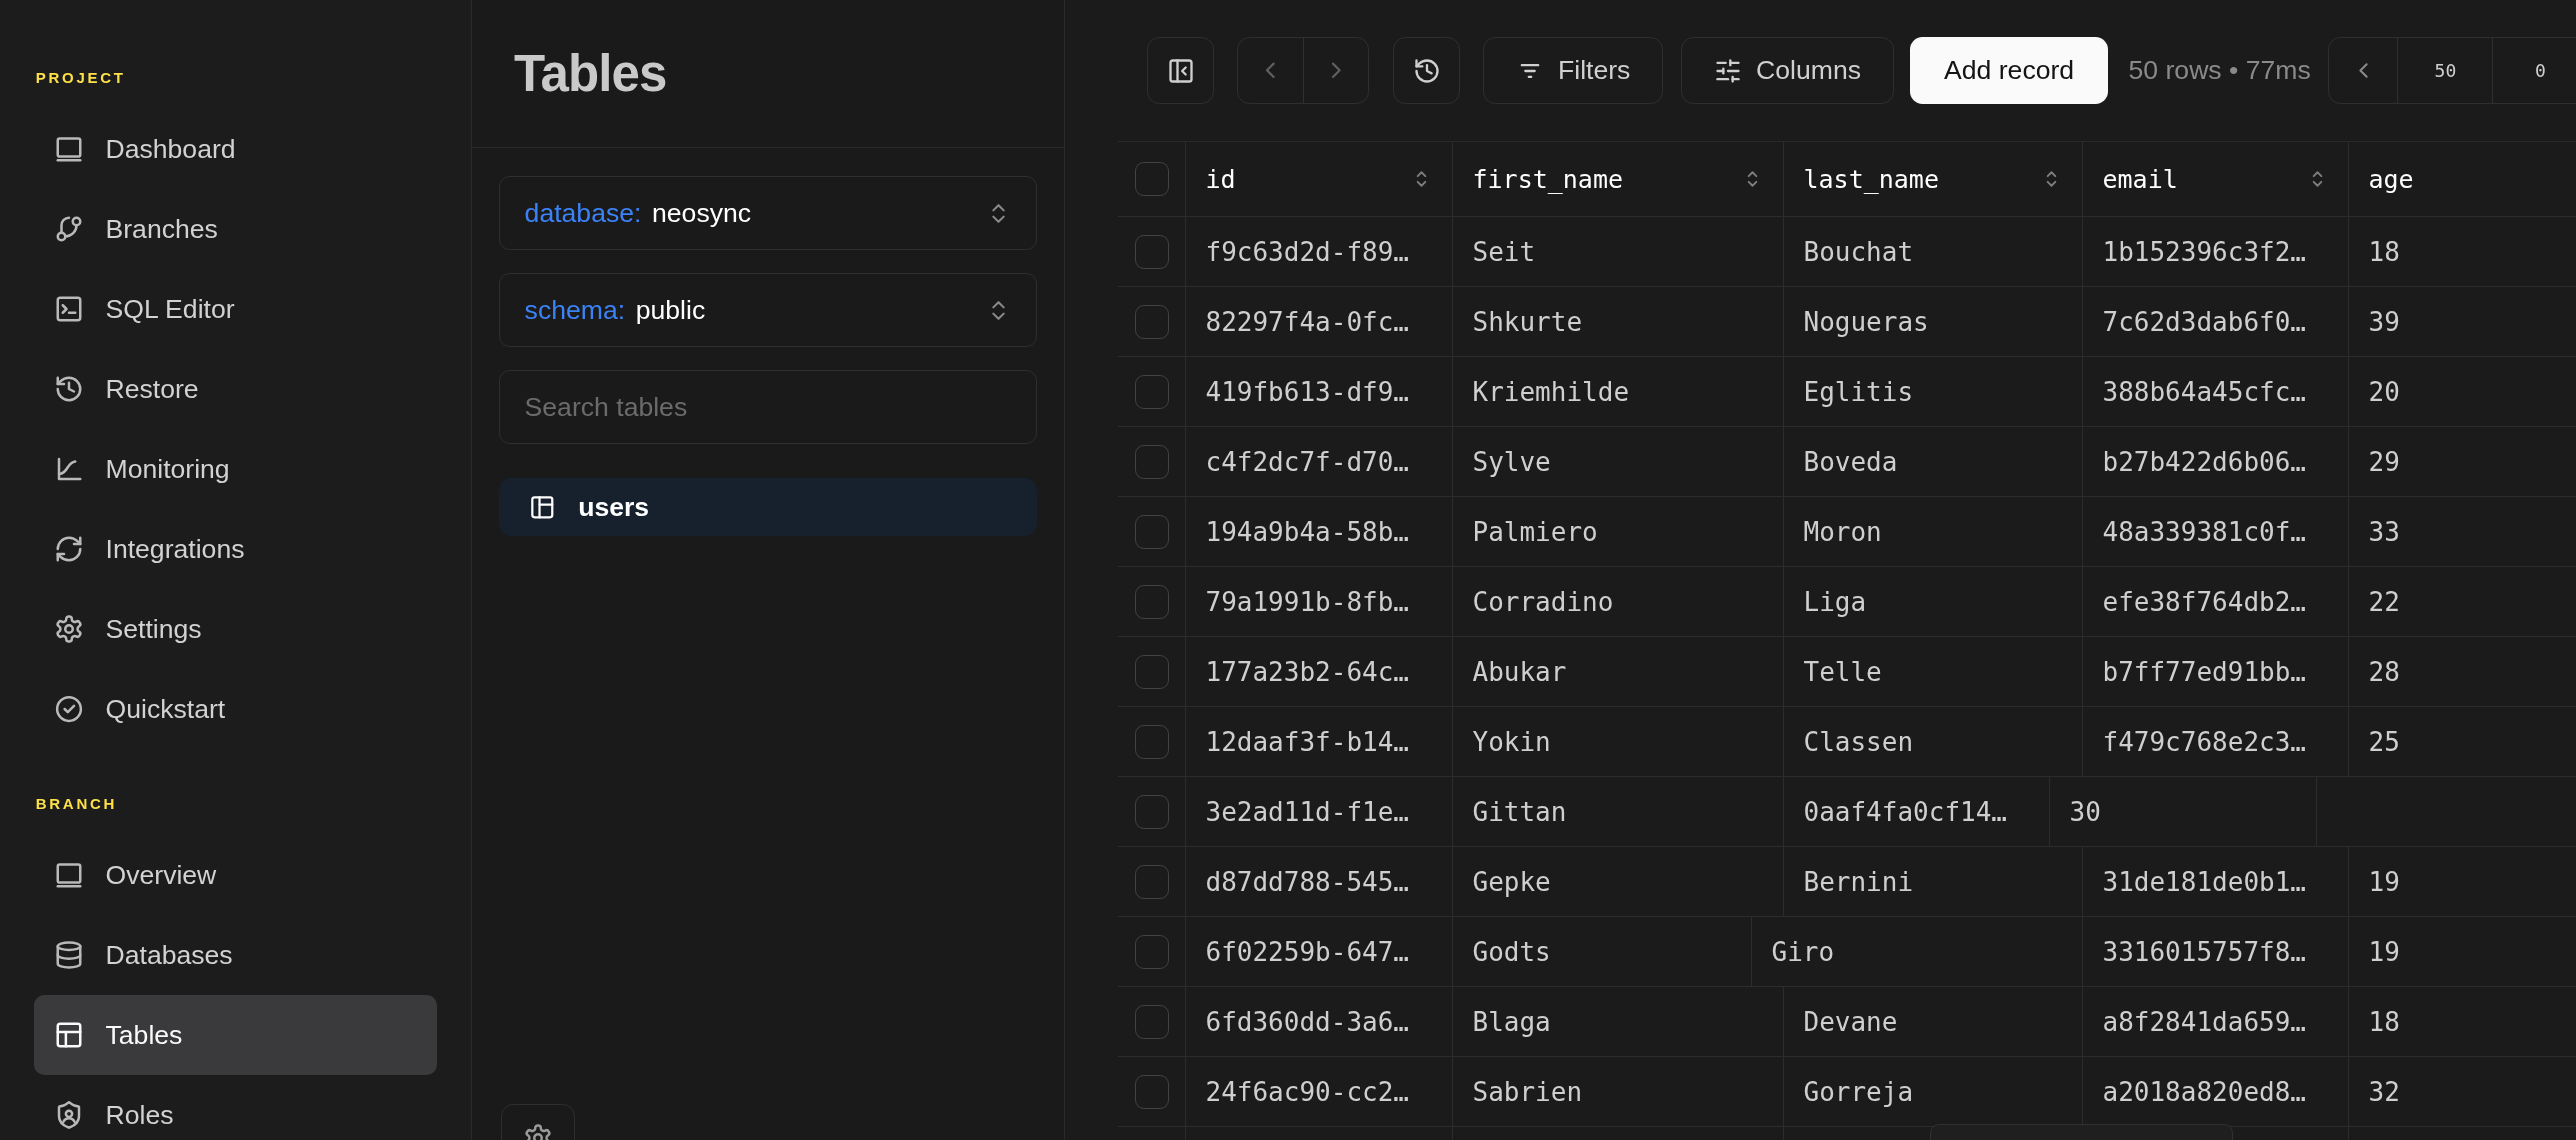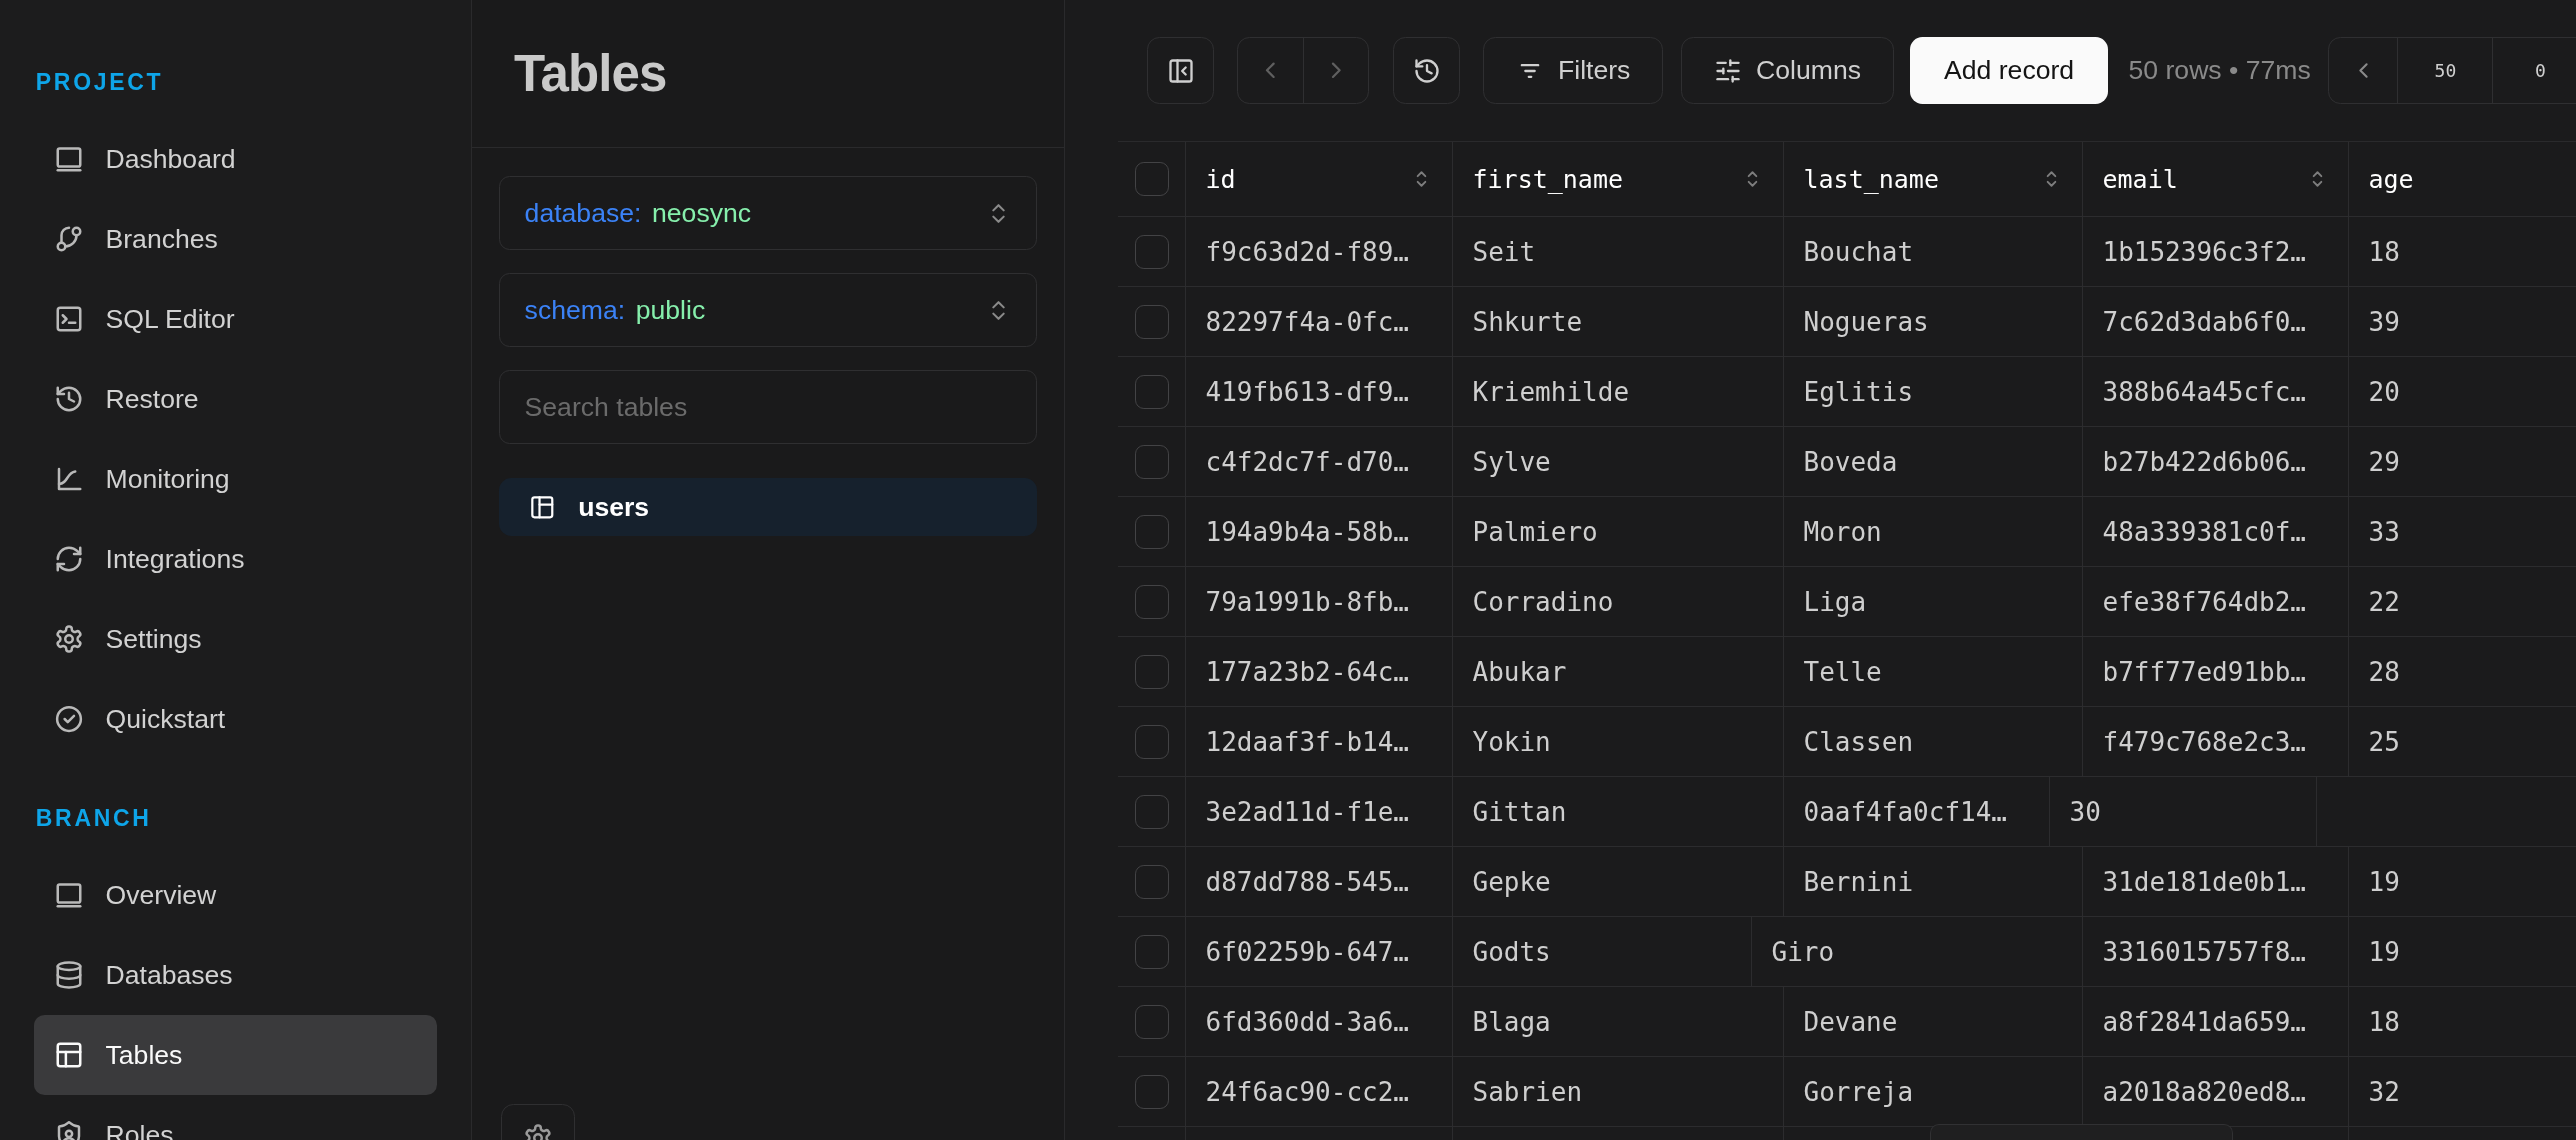--- a/index.html
+++ b/index.html
@@ -14,36 +14,36 @@
   svg{display:block;stroke:currentColor;fill:none;stroke-width:2;stroke-linecap:round;stroke-linejoin:round}
 
   
   .sidebar{position:absolute;left:0;top:0;width:472px;height:1140px;background:#1c1c1d;
     border-right:0.9px solid var(--panel-border);padding:69px 34px 0 34px;}
   .panel{position:absolute;left:472px;top:0;width:593px;height:1140px;background:#1a1a1b;
     border-right:0.9px solid var(--panel-border);}
   .main{position:absolute;left:1118px;top:0;width:1511px;height:1140px;background:var(--background);}
 
   
-  .section-label{font-size:23px;font-weight:700;letter-spacing:2.7px;color:#0ea5e9;margin:0 0 23px 1.8px;}
+  .section-label{font-size:15px;font-weight:700;letter-spacing:2.7px;color:#fde047;margin:0 0 23px 1.8px;}
   .nav-item{display:flex;align-items:center;gap:22px;height:80px;padding:0 19.5px;border-radius:10.6px;
     font-size:26.6px;color:#d2d2d2;cursor:pointer;white-space:nowrap;}
   .nav-item svg{width:30px;height:30px;flex:0 0 30px;color:#b9b9b9;}
   .nav-item.active{background:var(--selected-sidebar-item);color:#fafafa;}
   .nav-item.active svg{color:#fafafa;}
   .section-gap{height:46px;}
 
   
   .panel-header{height:148px;border-bottom:0.9px solid var(--panel-border);display:flex;align-items:center;padding-left:42px;}
   .panel-title{font-size:51px;font-weight:700;color:#c9c9c9;letter-spacing:-0.9px;}
   .panel-body{padding:28px 26.6px 0 26.6px;display:flex;flex-direction:column;}
   .select-box{height:74px;border:0.9px solid var(--control-border);border-radius:10.6px;display:flex;
     align-items:center;justify-content:space-between;padding:0 25px;font-size:26.6px;margin-bottom:23px;cursor:pointer;background:transparent;}
   .select-box .lbl{color:#3b82f6;}
-  .select-box .val{color:#86efac;margin-left:10.6px;}
+  .select-box .val{color:#ffffff;margin-left:10.6px;}
   .select-box svg{width:25px;height:25px;color:#8a8a8a;}
   .search-input{height:74px;width:100%;border:0.9px solid var(--control-border);border-radius:10.6px;
     background:transparent;color:#d6d6d6;font-size:26.6px;padding:0 25px;outline:none;margin-bottom:34px;
     font-family:"Liberation Sans",sans-serif;}
   .search-input::placeholder{color:#6b6b6b;}
   .table-item{height:58px;border-radius:12.4px;background:var(--selected-table-item);display:flex;
     align-items:center;gap:23px;padding:0 30px;font-size:26.6px;font-weight:700;color:#ffffff;cursor:pointer;}
   .table-item svg{width:26.6px;height:26.6px;}
   .panel-gear{position:absolute;left:29px;top:1104px;width:74px;height:67px;border:0.9px solid var(--control-border);
     border-radius:12.4px;display:flex;align-items:center;justify-content:center;color:#9a9a9a;background:transparent;cursor:pointer;}

